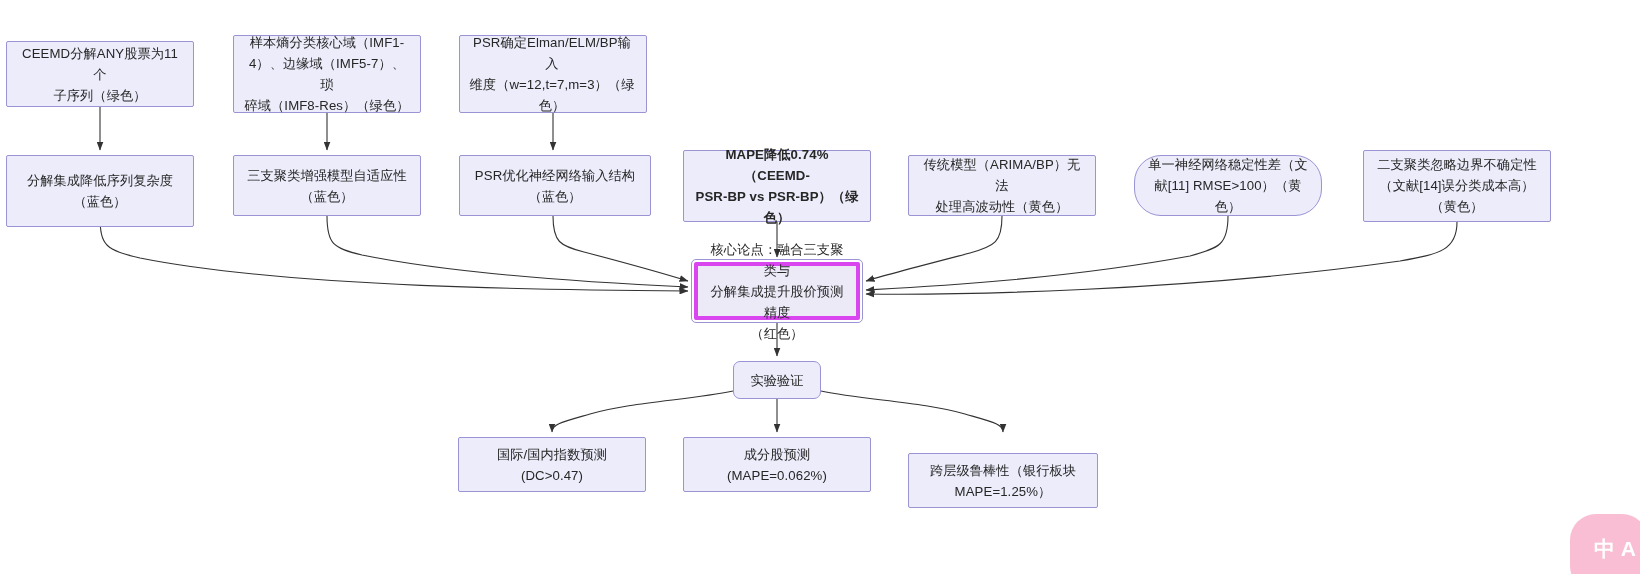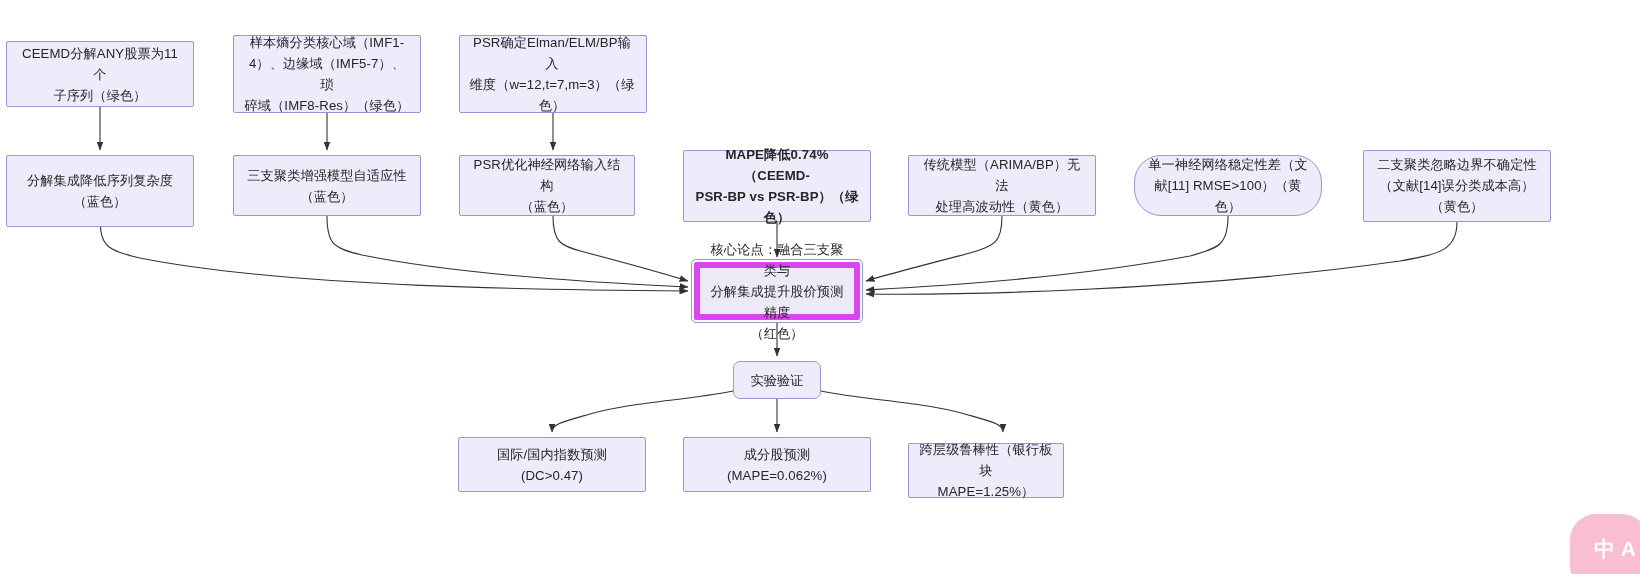--- a/index.html
+++ b/index.html
@@ -44,21 +44,21 @@
     align-items: center;
     justify-content: center;
     text-align: center;
     color: #262626;
     font-size: 13.2px;
     line-height: 21px;
     padding: 4px 10px;
     letter-spacing: 0.1px;
   }
   .node-box.core {
-    border: 6px solid #d946ef;
+    border: 4px solid #d946ef;
     outline: 1px solid #9A93D4;
     outline-offset: 2px;
     background: #EDEAF8;
   }
   .node-label {
     display: block;
     width: 100%;
     white-space: pre-line;
   }
   #watermark {
@@ -131,21 +131,21 @@
 色）</span>
       </div>
       <div class="node-box" style="left: 6px; top: 155px; width: 188px; height: 72px;">
         <span class="node-label">分解集成降低序列复杂度
 （蓝色）</span>
       </div>
       <div class="node-box" style="left: 233px; top: 155px; width: 188px; height: 61px;">
         <span class="node-label">三支聚类增强模型自适应性
 （蓝色）</span>
       </div>
-      <div class="node-box" style="left: 459px; top: 155px; width: 176px; height: 61px;">
+      <div class="node-box" style="left: 459px; top: 155px; width: 192px; height: 61px;">
         <span class="node-label">PSR优化神经网络输入结构
 （蓝色）</span>
       </div>
       <div class="node-box" style="left: 683px; top: 150px; width: 188px; height: 72px; font-weight: bold;">
         <span class="node-label">MAPE降低0.74%（CEEMD-
 PSR-BP vs PSR-BP）（绿
 色）</span>
       </div>
       <div class="node-box" style="left: 908px; top: 155px; width: 188px; height: 61px;">
         <span class="node-label">传统模型（ARIMA/BP）无法
@@ -169,21 +169,21 @@
         <span class="node-label">实验验证</span>
       </div>
       <div class="node-box" style="left: 458px; top: 437px; width: 188px; height: 55px;">
         <span class="node-label">国际/国内指数预测
 (DC&gt;0.47)</span>
       </div>
       <div class="node-box" style="left: 683px; top: 437px; width: 188px; height: 55px;">
         <span class="node-label">成分股预测
 (MAPE=0.062%)</span>
       </div>
-      <div class="node-box" style="left: 908px; top: 443px; width: 156px; height: 55px;">
+      <div class="node-box" style="left: 908px; top: 453px; width: 190px; height: 55px;">
         <span class="node-label">跨层级鲁棒性（银行板块
 MAPE=1.25%）</span>
       </div>
     </div>
 
   <div id="watermark">
     <span class="wm-text">中
 A</span>
   </div>
 

